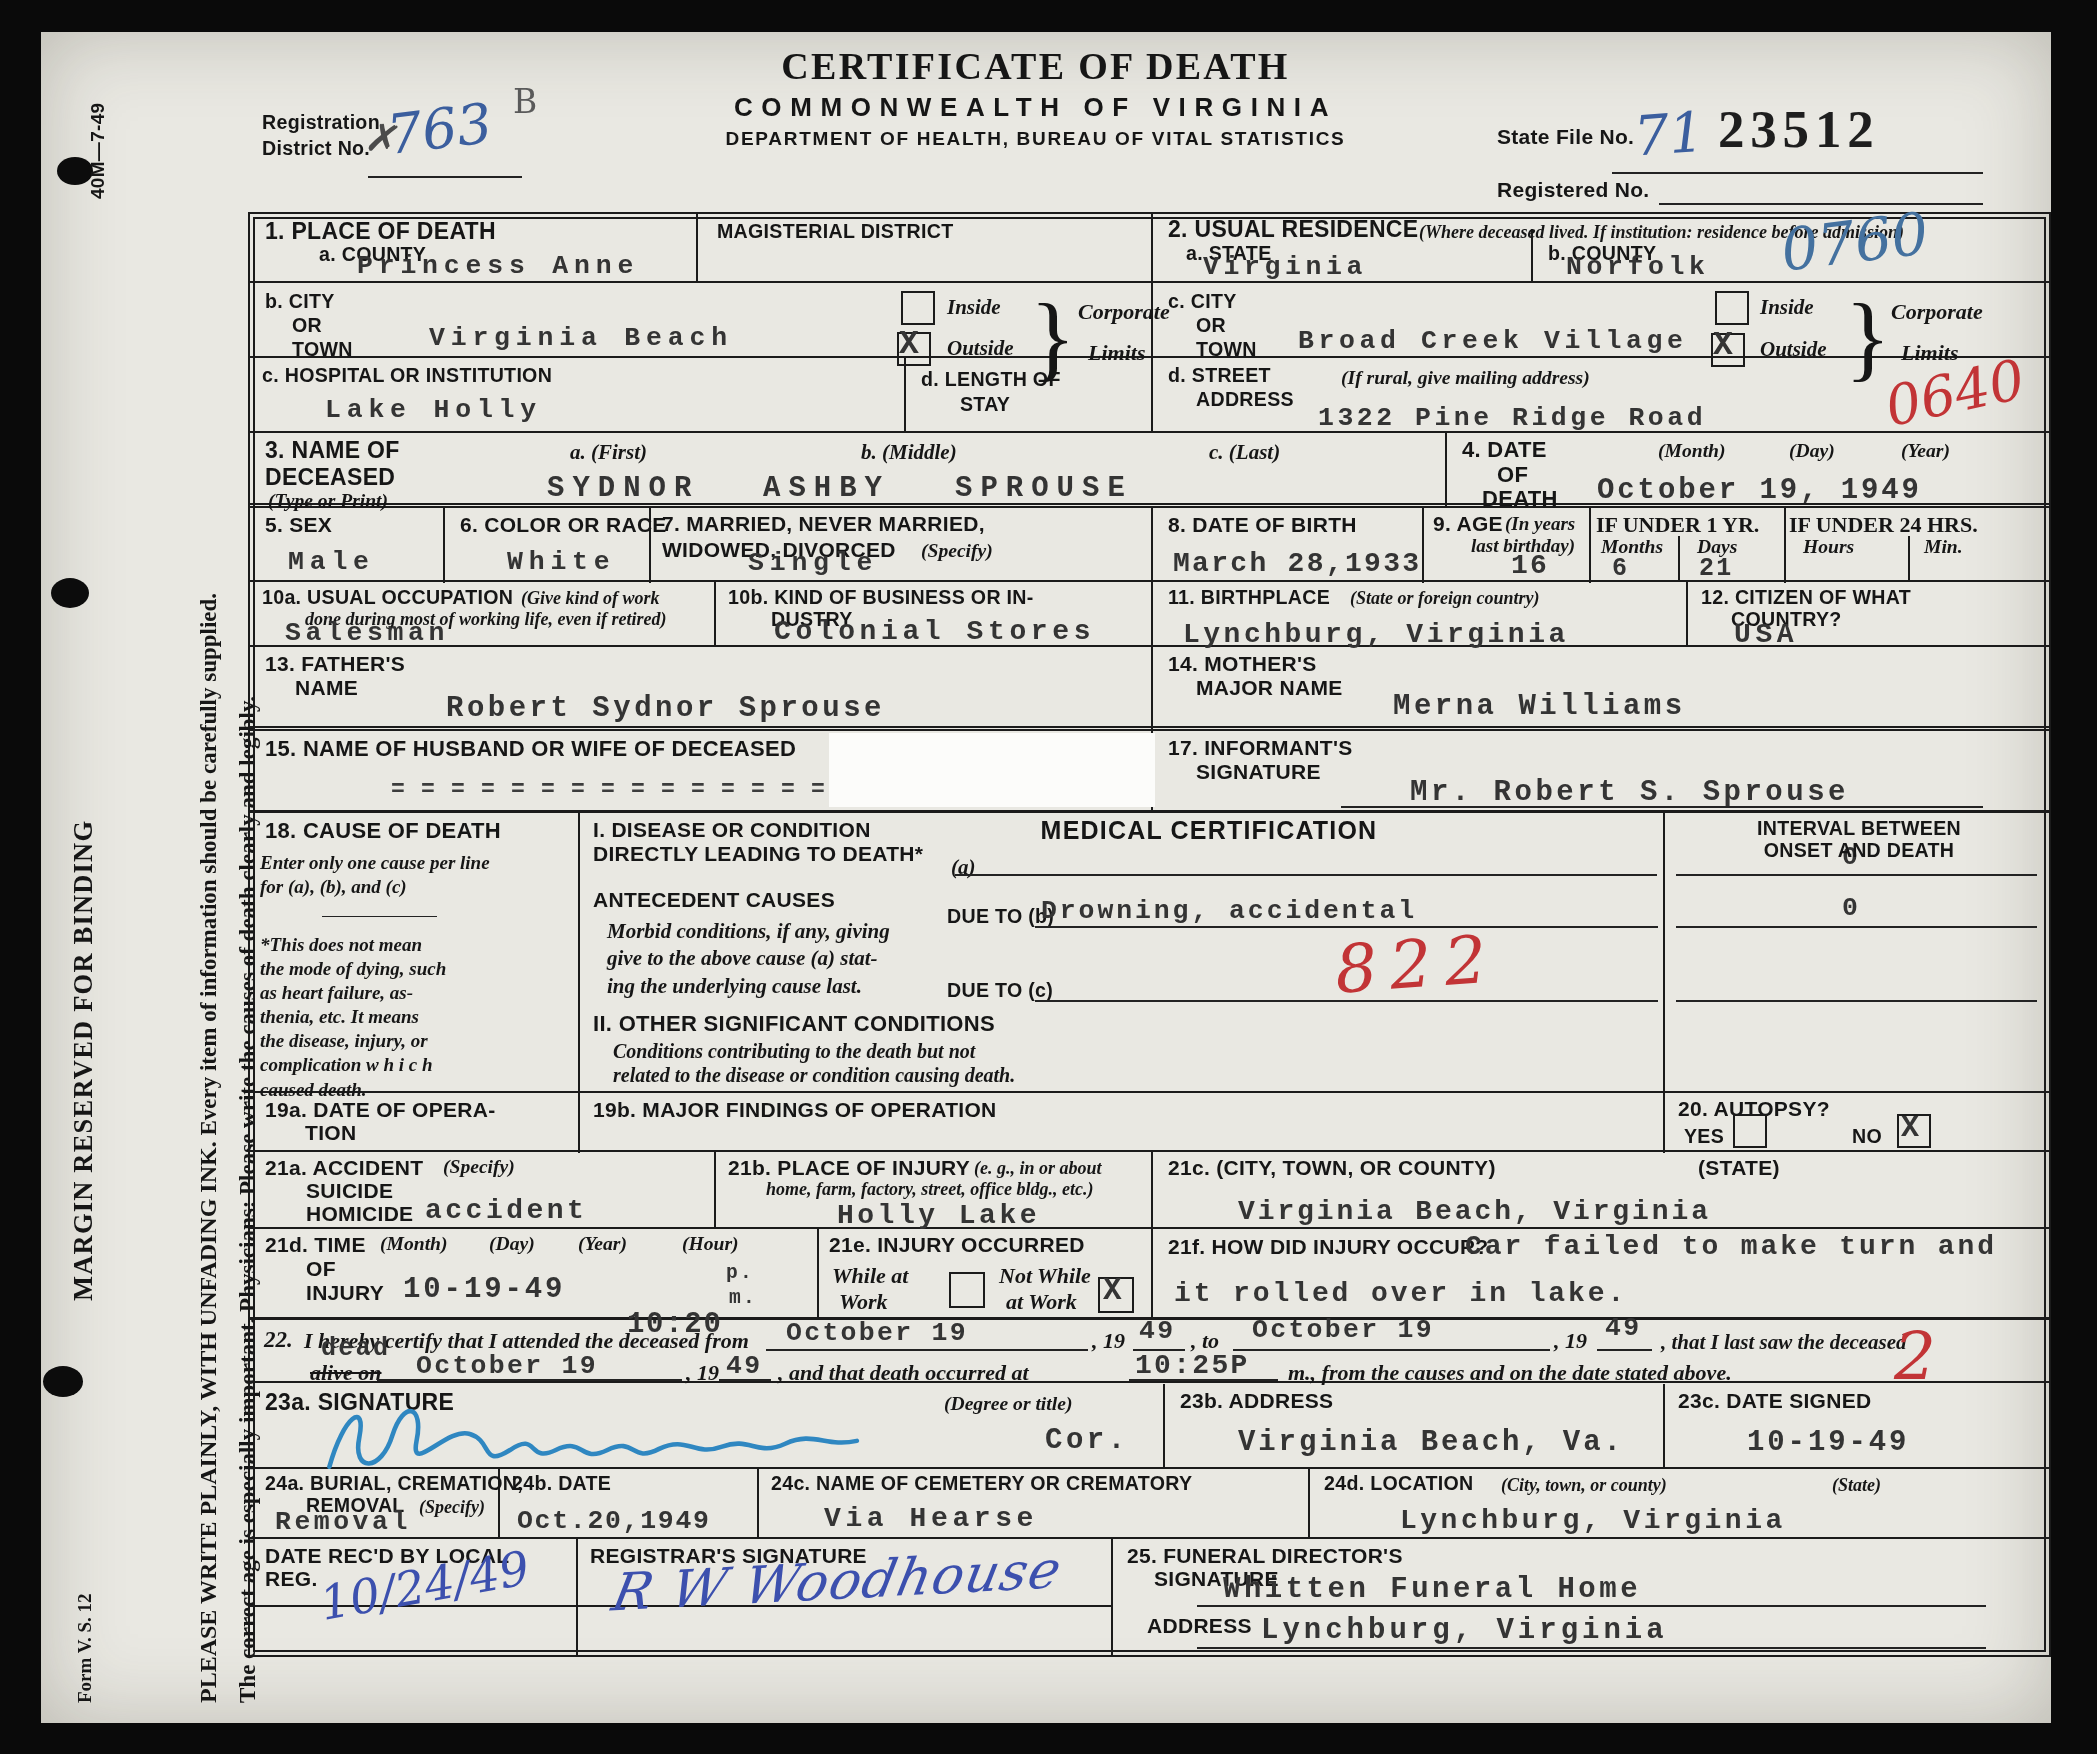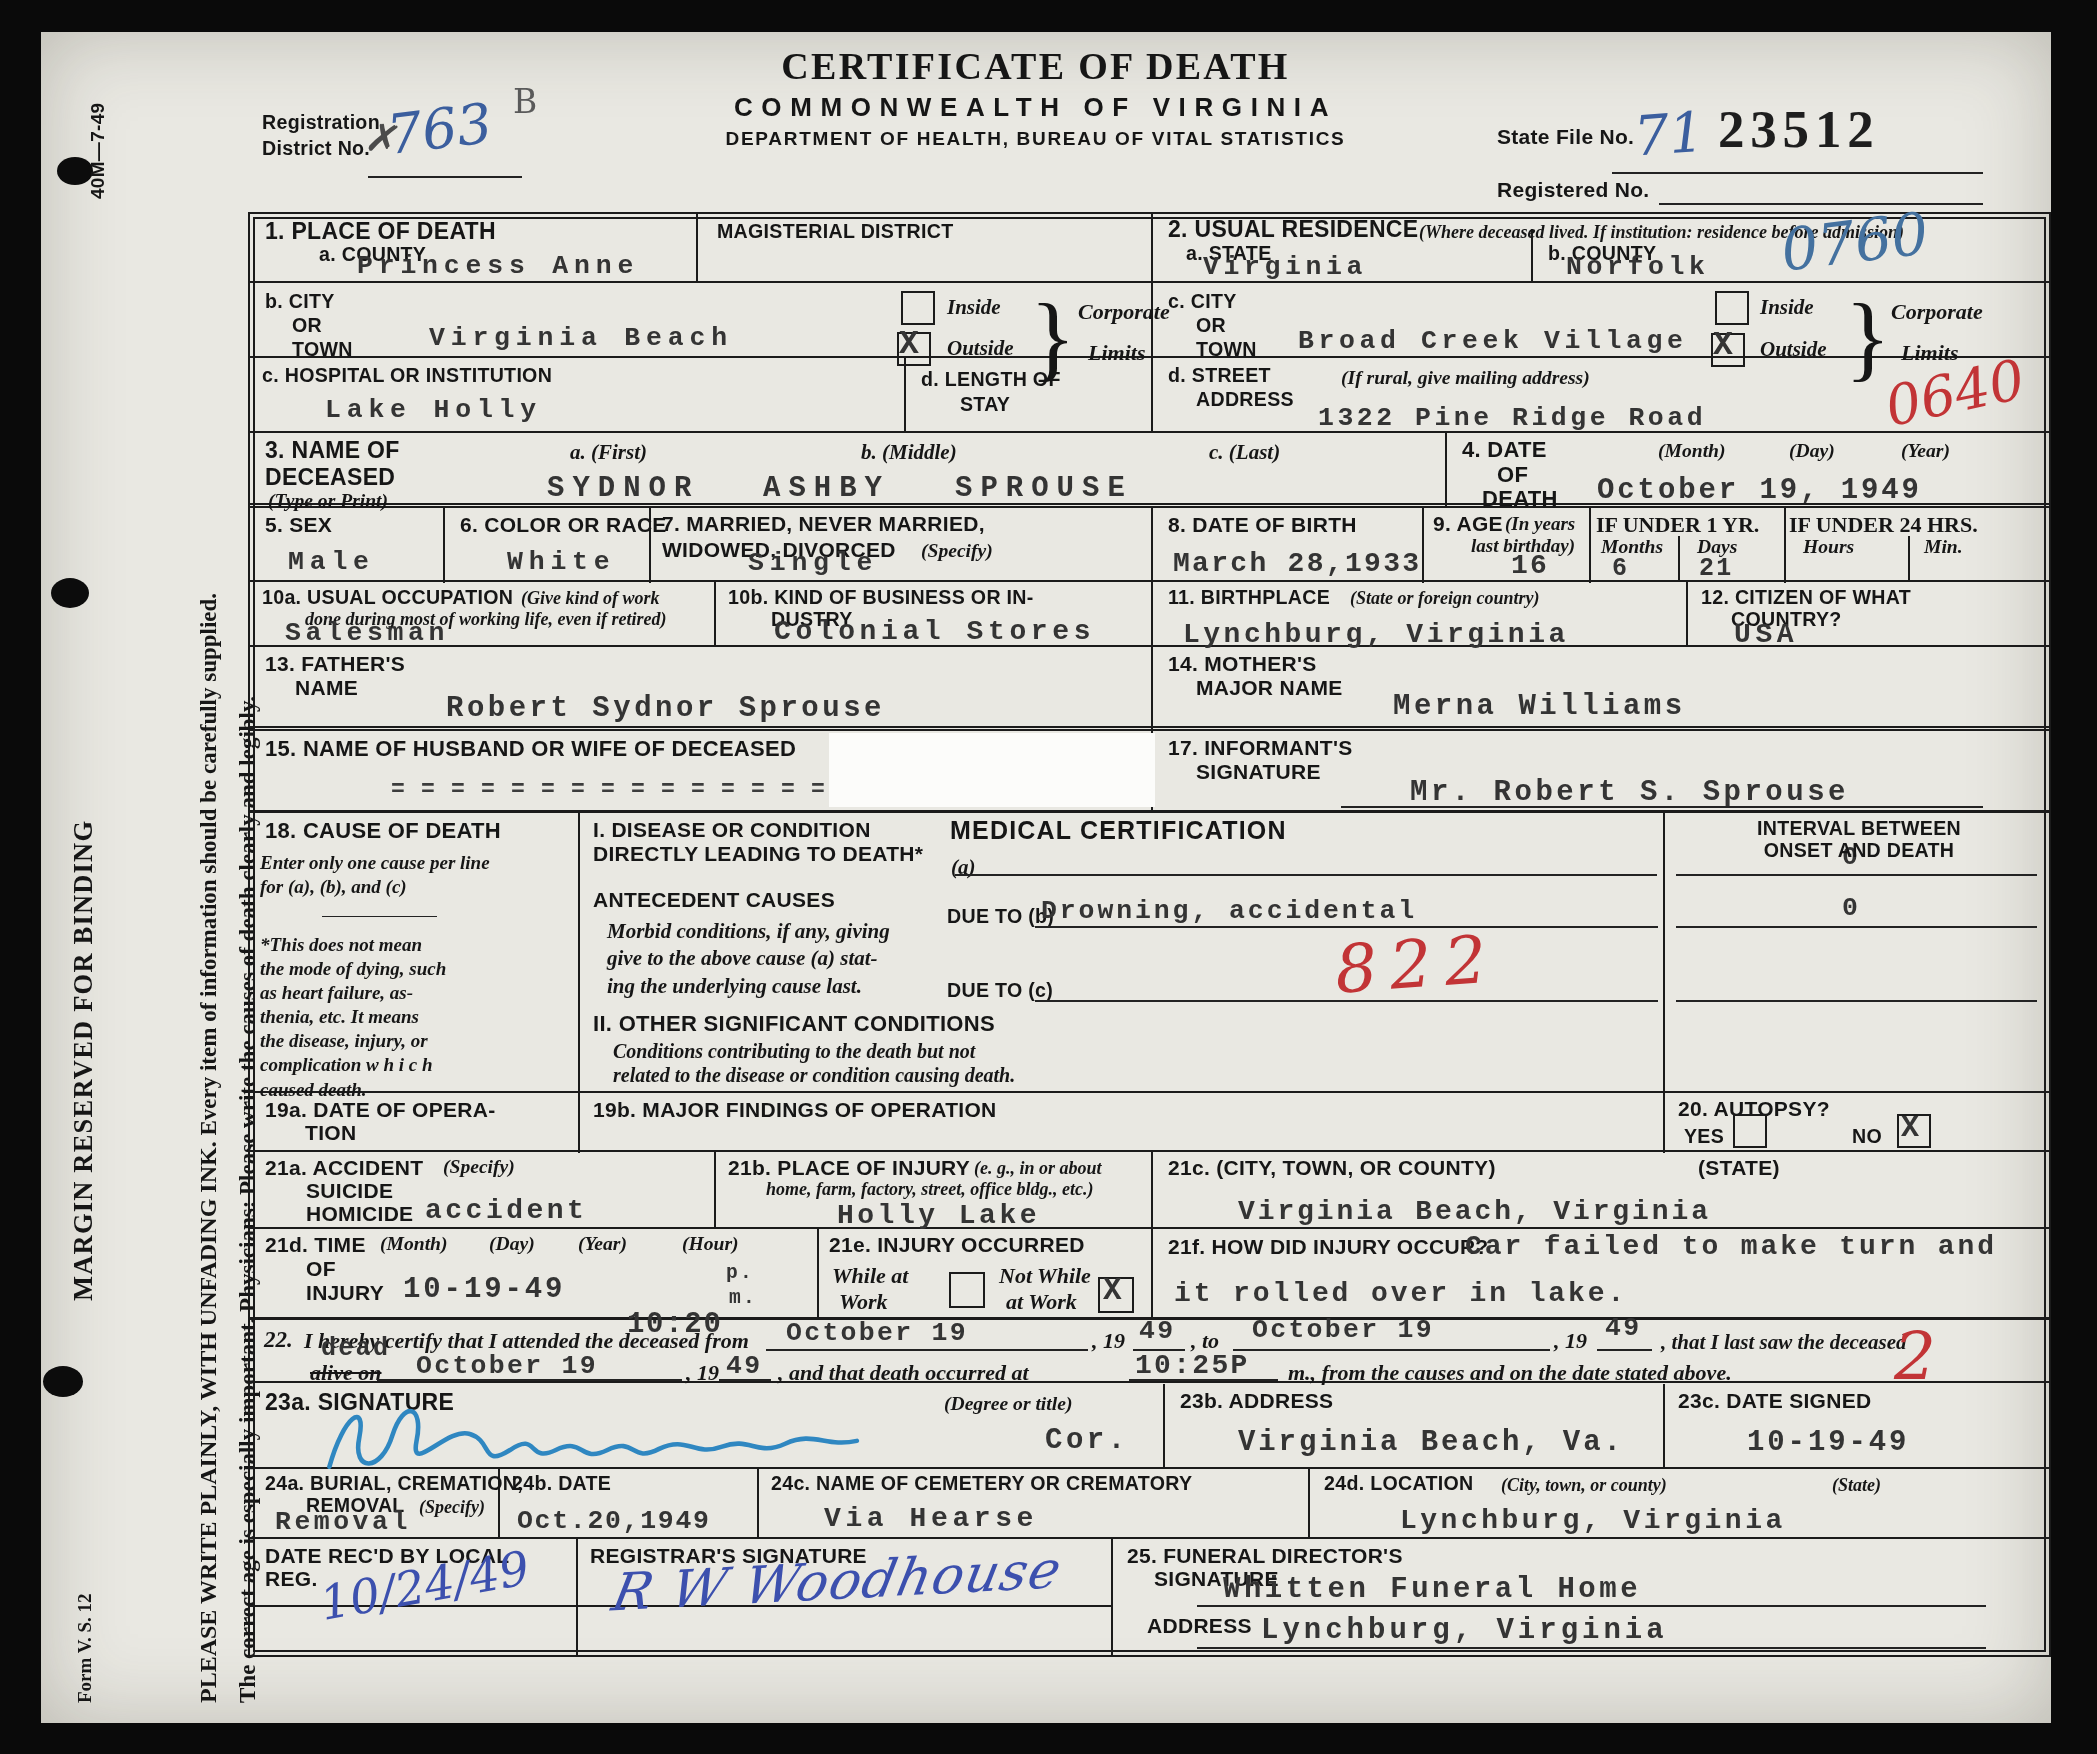--- a/index.html
+++ b/index.html
@@ -231,21 +231,21 @@
   <div class="abs si f33" style="left:260px;top:876px">for (a), (b), and (c)</div>
   <div class="ul" style="left:322px;top:916px;width:115px;border-bottom-width:1.7px"></div>
   <div class="abs si f33" style="left:260px;top:934px">*This does not mean</div>
   <div class="abs si f33" style="left:260px;top:958px">the mode of dying, such</div>
   <div class="abs si f33" style="left:260px;top:982px">as  heart  failure,  as-</div>
   <div class="abs si f33" style="left:260px;top:1006px">thenia,  etc.   It  means</div>
   <div class="abs si f33" style="left:260px;top:1030px">the disease, injury, or</div>
   <div class="abs si f33" style="left:260px;top:1054px">complication    w h i c h</div>
   <div class="abs si f33" style="left:260px;top:1079px">caused  death.</div>
 
-  <div class="abs lb" style="left:950px;top:816px;width:518px;text-align:left;font-size:25px;letter-spacing:1.2px">MEDICAL CERTIFICATION</div>
+  <div class="abs lb" style="left:950px;top:816px;width:518px;text-align:center;font-size:25px;letter-spacing:1.2px">MEDICAL CERTIFICATION</div>
   <div class="abs lb f36" style="left:593px;top:818px">I. DISEASE OR CONDITION</div>
   <div class="abs lb f36" style="left:593px;top:842px">DIRECTLY LEADING TO DEATH*</div>
   <div class="abs si f36" style="left:951px;top:855px">(a)</div>
   <div class="ul" style="left:955px;top:874px;width:702px"></div>
   <div class="ul" style="left:1676px;top:874px;width:361px"></div>
   <div class="abs ty f46" style="left:1842px;top:842px">0</div>
   <div class="abs lb f36" style="left:593px;top:888px">ANTECEDENT CAUSES</div>
   <div class="abs si f36" style="left:607px;top:919px">Morbid conditions, if any, giving</div>
   <div class="abs si f36" style="left:607px;top:946px">give to the above cause (a) stat-</div>
   <div class="abs si f36" style="left:607px;top:974px">ing the underlying cause last.</div>

